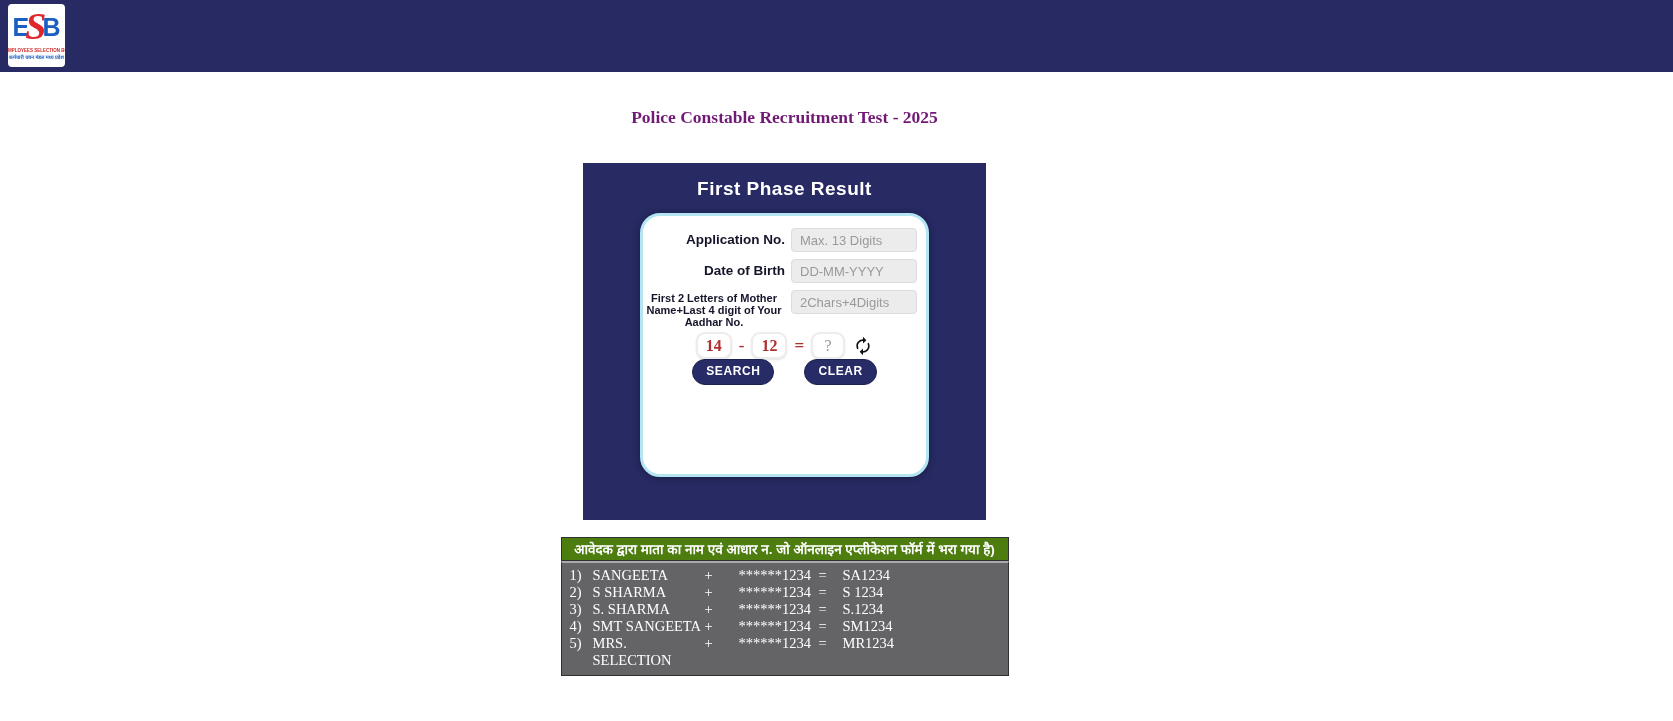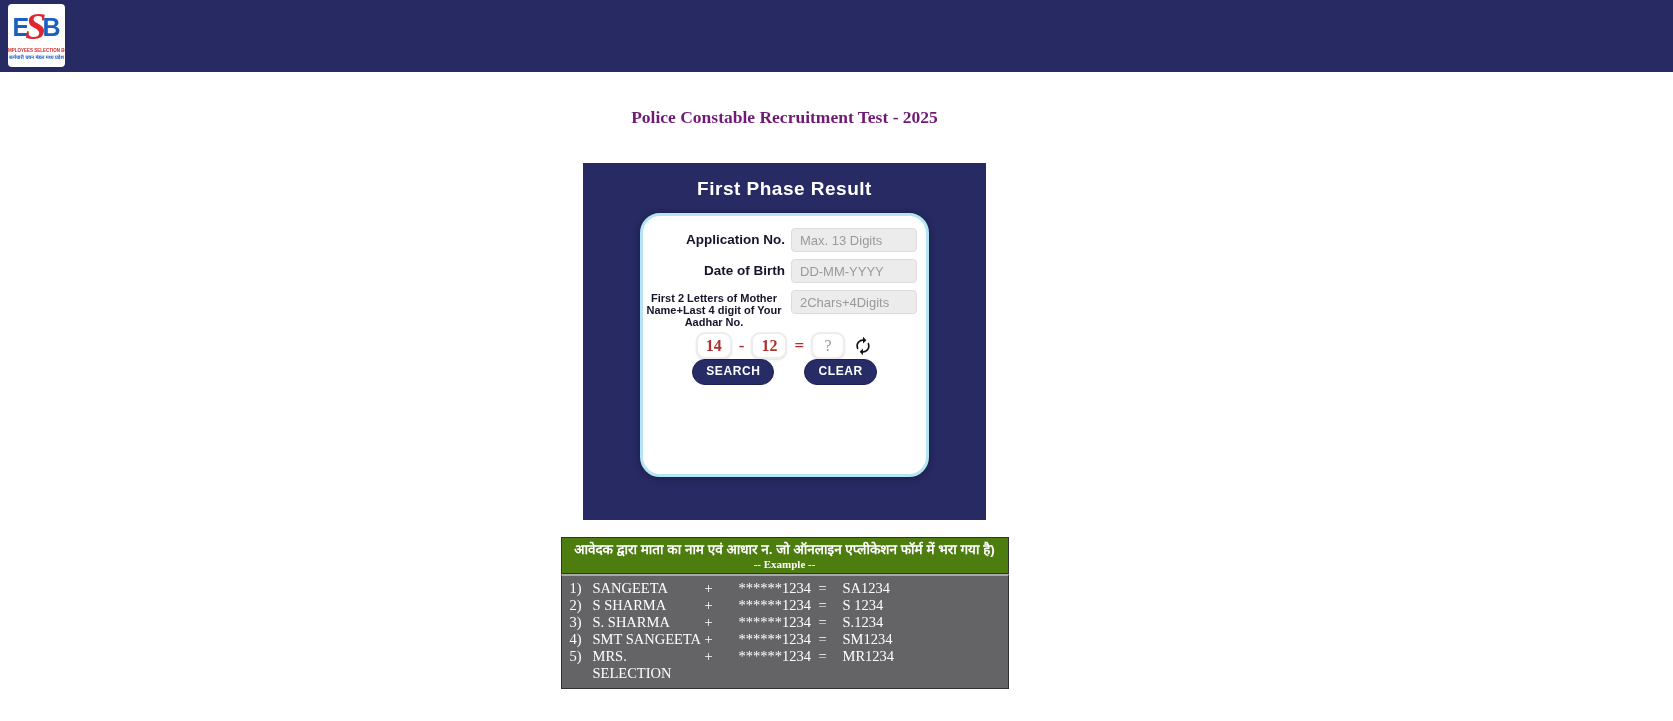--- a/index.html
+++ b/index.html
@@ -167,21 +167,20 @@
           <button class="navy-btn">SEARCH</button>
           <button class="navy-btn">CLEAR</button>
         </div>
 
       </div>
     </section>
 
     <section class="info-box">
       <div class="info-head">
         <div class="info-hindi">आवेदक द्वारा माता का नाम  एवं आधार न. जो ऑनलाइन एप्लीकेशन फॉर्म में भरा गया है)</div>
-        <div class="info-ex-label">-- Example --</div>
       </div>
       <div class="info-body">
         <div class="ex-row">
           <span class="ex-no">1)</span>
           <span class="ex-name">SANGEETA</span>
           <span class="ex-plus">+</span>
           <span class="ex-masked">******1234</span>
           <span class="ex-eq">=</span>
           <span class="ex-result">SA1234</span>
         </div>

